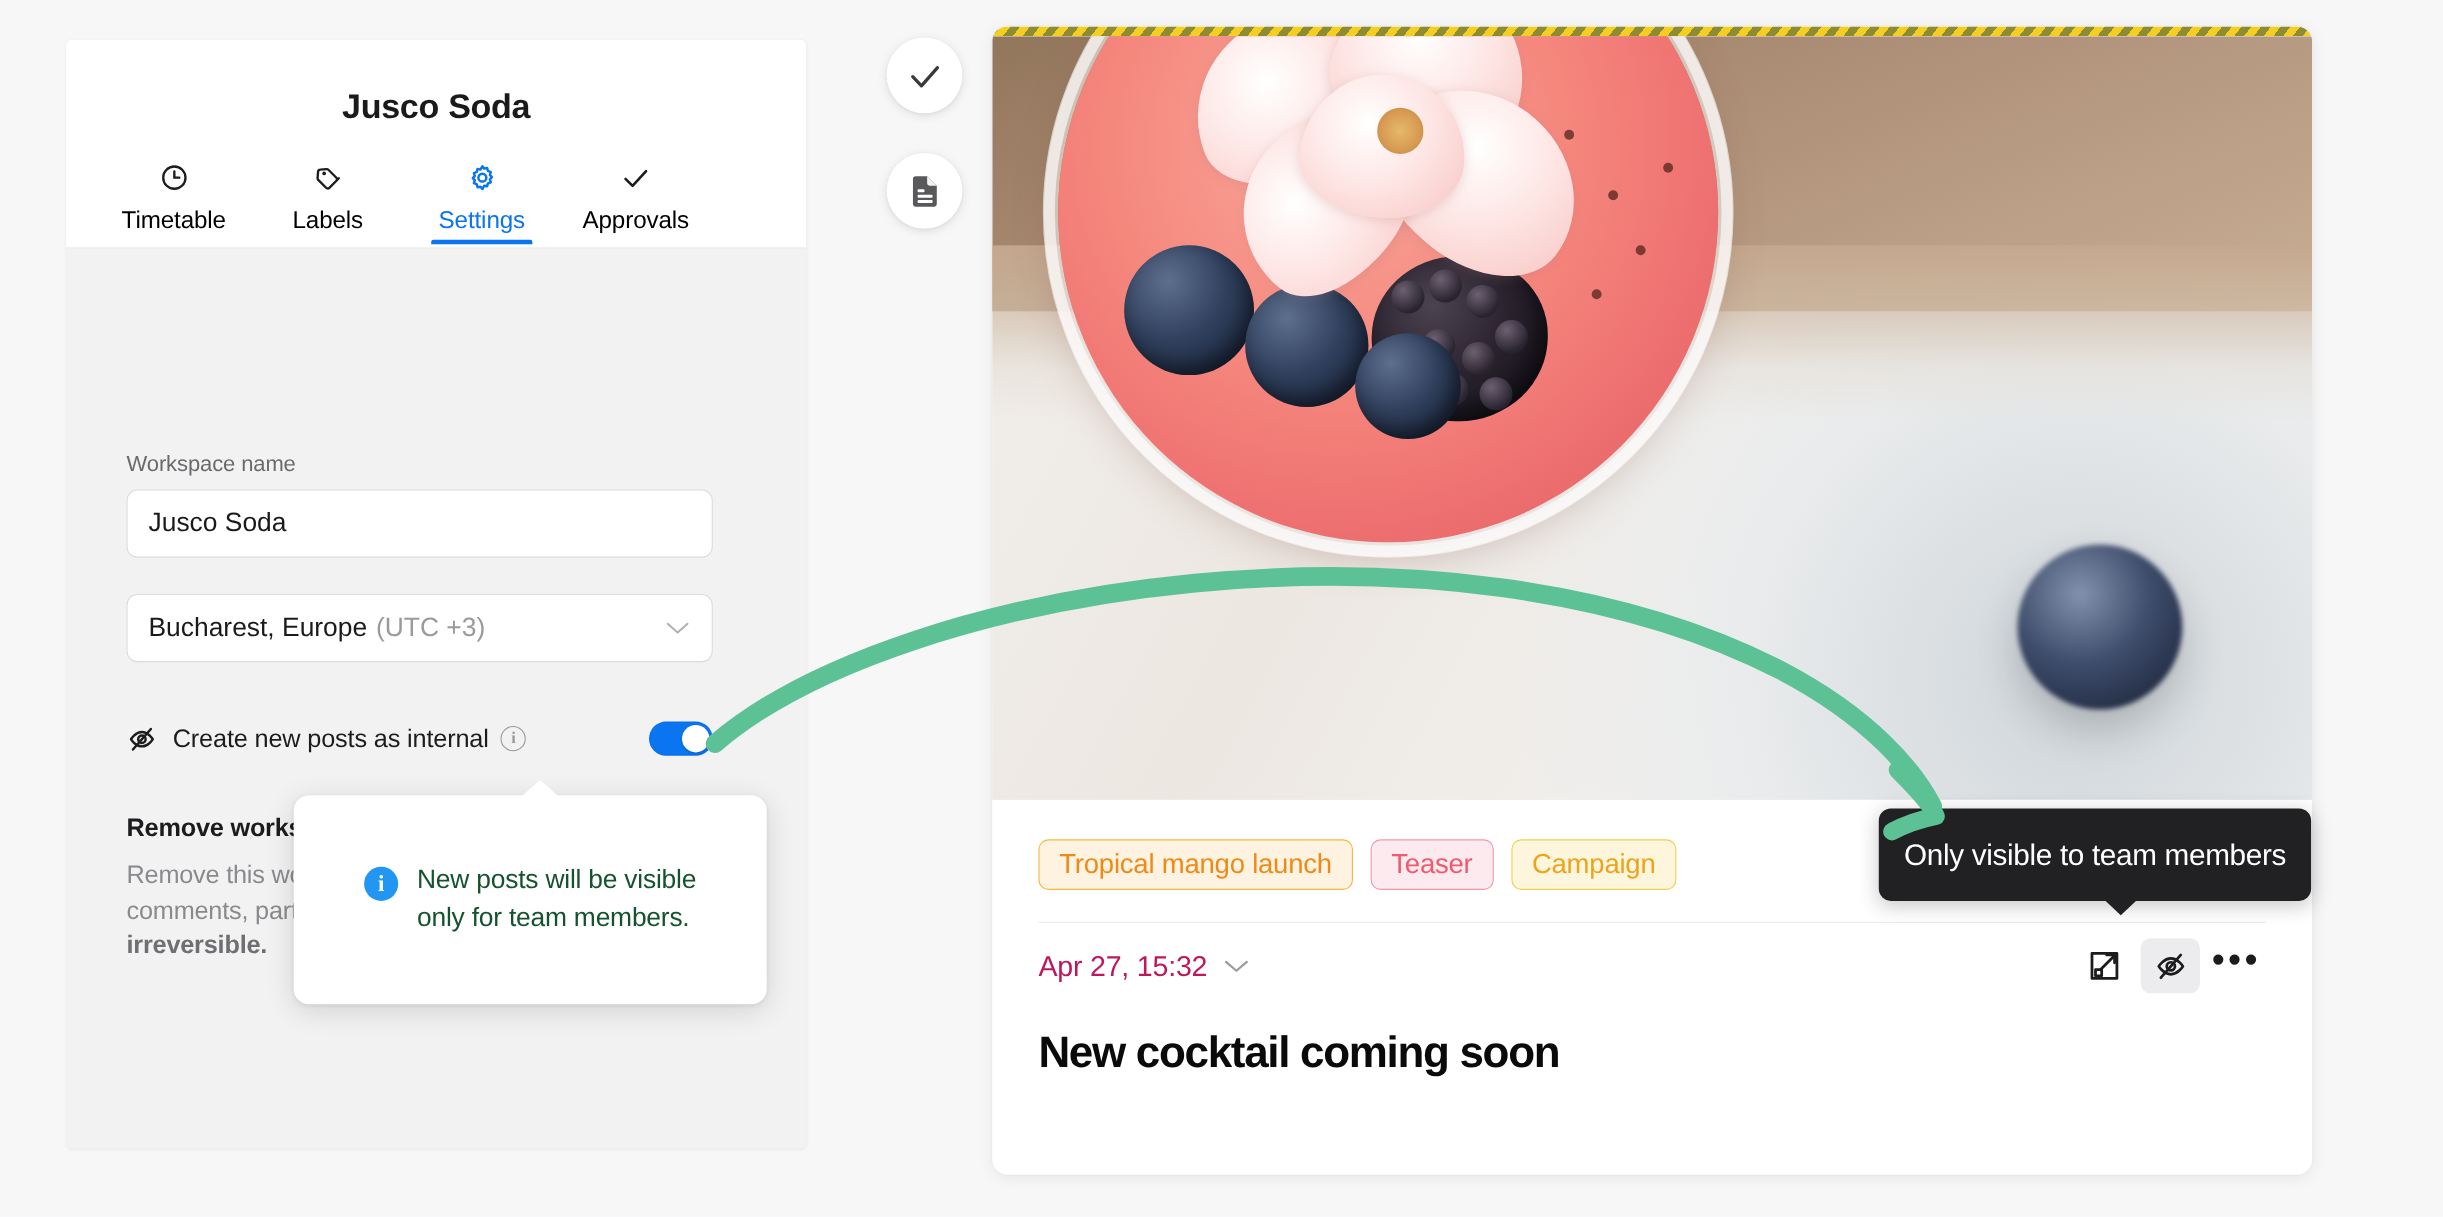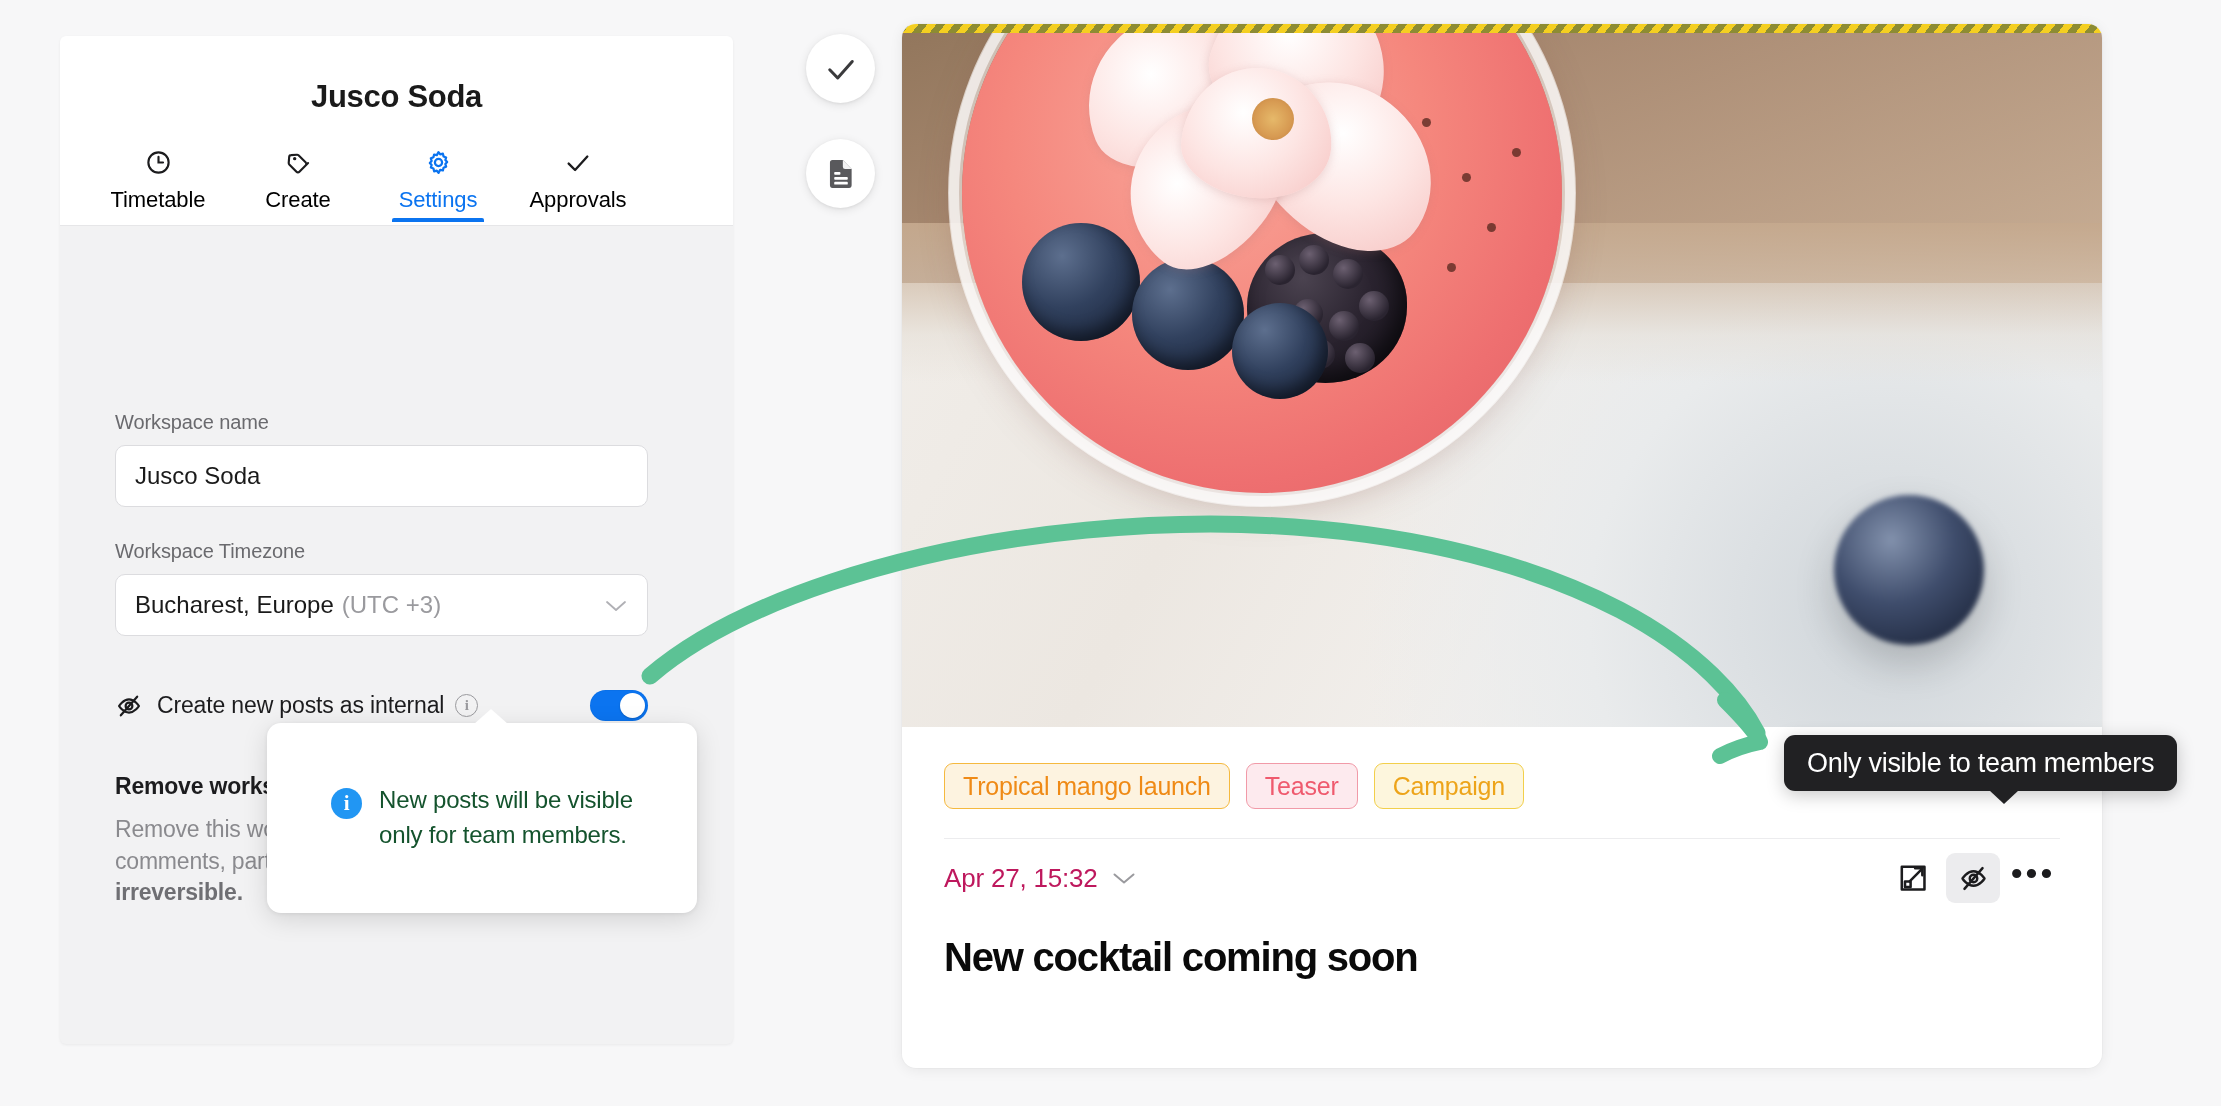--- a/index.html
+++ b/index.html
@@ -382,22 +382,22 @@
     font-size: 40px;
     font-weight: 700;
     color: #0a0a0a;
     letter-spacing: -1.2px;
     margin-top: 18px;
   }
 
   
   .dark-tip {
     position: absolute;
-    left: 1784px; top: 735px;
-    height: 56px;
+    left: 1708px; top: 735px;
+    height: 84px;
     background: #212123;
     border-radius: 11px;
     display: flex; align-items: center;
     padding: 0 23px;
     z-index: 40;
     box-shadow: 0 4px 18px rgba(0,0,0,0.22);
   }
   .dark-tip-text {
     color: #ffffff;
     font-size: 27px;
@@ -444,21 +444,21 @@
           <span class="tab-label">Timetable</span>
         </div>
 
         <div class="tab">
           <span class="tab-icon">
             <svg width="27" height="27" viewBox="0 0 24 24" fill="none" stroke="currentColor" stroke-width="1.9" stroke-linejoin="round">
               <path d="M20.5 12.5 12.8 20.2a1.8 1.8 0 0 1-2.6 0l-6.4-6.4a1.8 1.8 0 0 1-.5-1.4l.4-5.2a1.8 1.8 0 0 1 1.7-1.7l5.2-.4a1.8 1.8 0 0 1 1.4.5l6.5 6.5a1.8 1.8 0 0 1 0 2.4Z"></path>
               <circle cx="8.6" cy="8.6" r="1.5" fill="currentColor" stroke="none"></circle>
             </svg>
           </span>
-          <span class="tab-label">Create</span>
+          <span class="tab-label">Labels</span>
         </div>
 
         <div class="tab active">
           <span class="tab-icon">
             <svg width="27" height="27" viewBox="0 0 24 24" fill="none" stroke="currentColor" stroke-width="2" stroke-linejoin="round">
               <path d="M12 2.8l1.5 1.9 2.4-.5.6 2.4 2.3.9-.7 2.3 1.6 1.8-1.6 1.8.7 2.3-2.3.9-.6 2.4-2.4-.5L12 21.2l-1.5-1.9-2.4.5-.6-2.4-2.3-.9.7-2.3L4.3 12.4l1.6-1.8-.7-2.3 2.3-.9.6-2.4 2.4.5z"></path>
               <circle cx="12" cy="12" r="3.2"></circle>
             </svg>
           </span>
           <span class="tab-label">Settings</span>
@@ -482,21 +482,20 @@
       <div class="field">
         <div class="field-label">Workspace name</div>
         <div class="field-input">
           <span>Jusco Soda</span>
         </div>
       </div>
 
       <div class="spacer-2"></div>
 
       <div class="field">
-        <div class="field-label">Workspace Timezone</div>
         <div class="field-input select">
           <span>
             <span class="tz-main">Bucharest, Europe</span><span class="tz-sub">(UTC +3)</span>
           </span>
           <span class="chev">
             <svg width="24" height="14" viewBox="0 0 24 14" fill="none" stroke="currentColor" stroke-width="1.8" stroke-linecap="round" stroke-linejoin="round">
               <path d="M3 3l9 8 9-8"></path>
             </svg>
           </span>
         </div>

